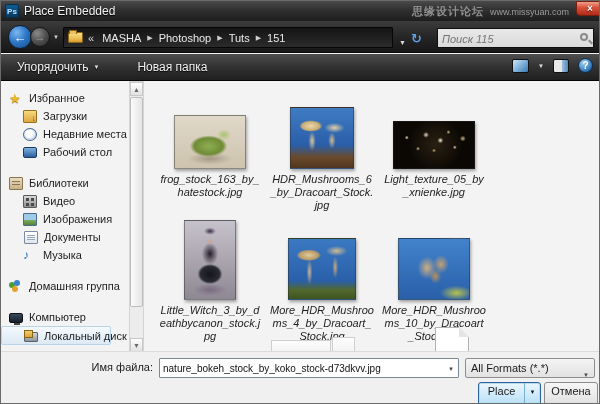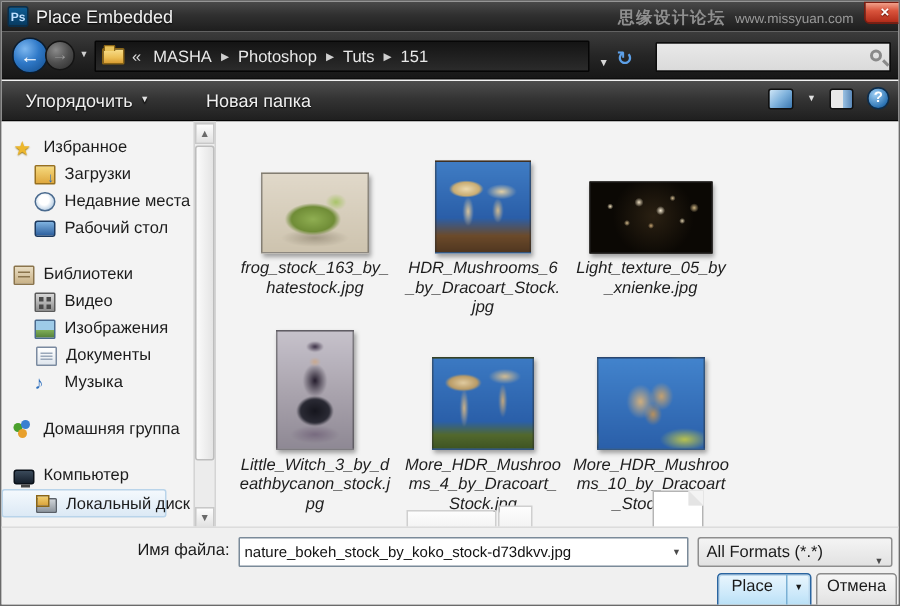--- a/index.html
+++ b/index.html
@@ -217,20 +217,21 @@
       <span class="csep">▶</span>
       <span class="crumb">Photoshop</span>
       <span class="csep">▶</span>
       <span class="crumb">Tuts</span>
       <span class="csep">▶</span>
       <span class="crumb">151</span>
     </div>
     <span class="crumb-caret">▼</span>
     <span class="refresh">↻</span>
     <div class="searchbox">
+      <input placeholder="Поиск 115" style="">
       <span class="mag"></span>
     </div>
   </div>
 
   <div class="toolbar">
     <div class="tbtn org">
       <span>Упорядочить</span>
       <span class="tb-caret">▼</span>
     </div>
     <div class="tbtn nf">

